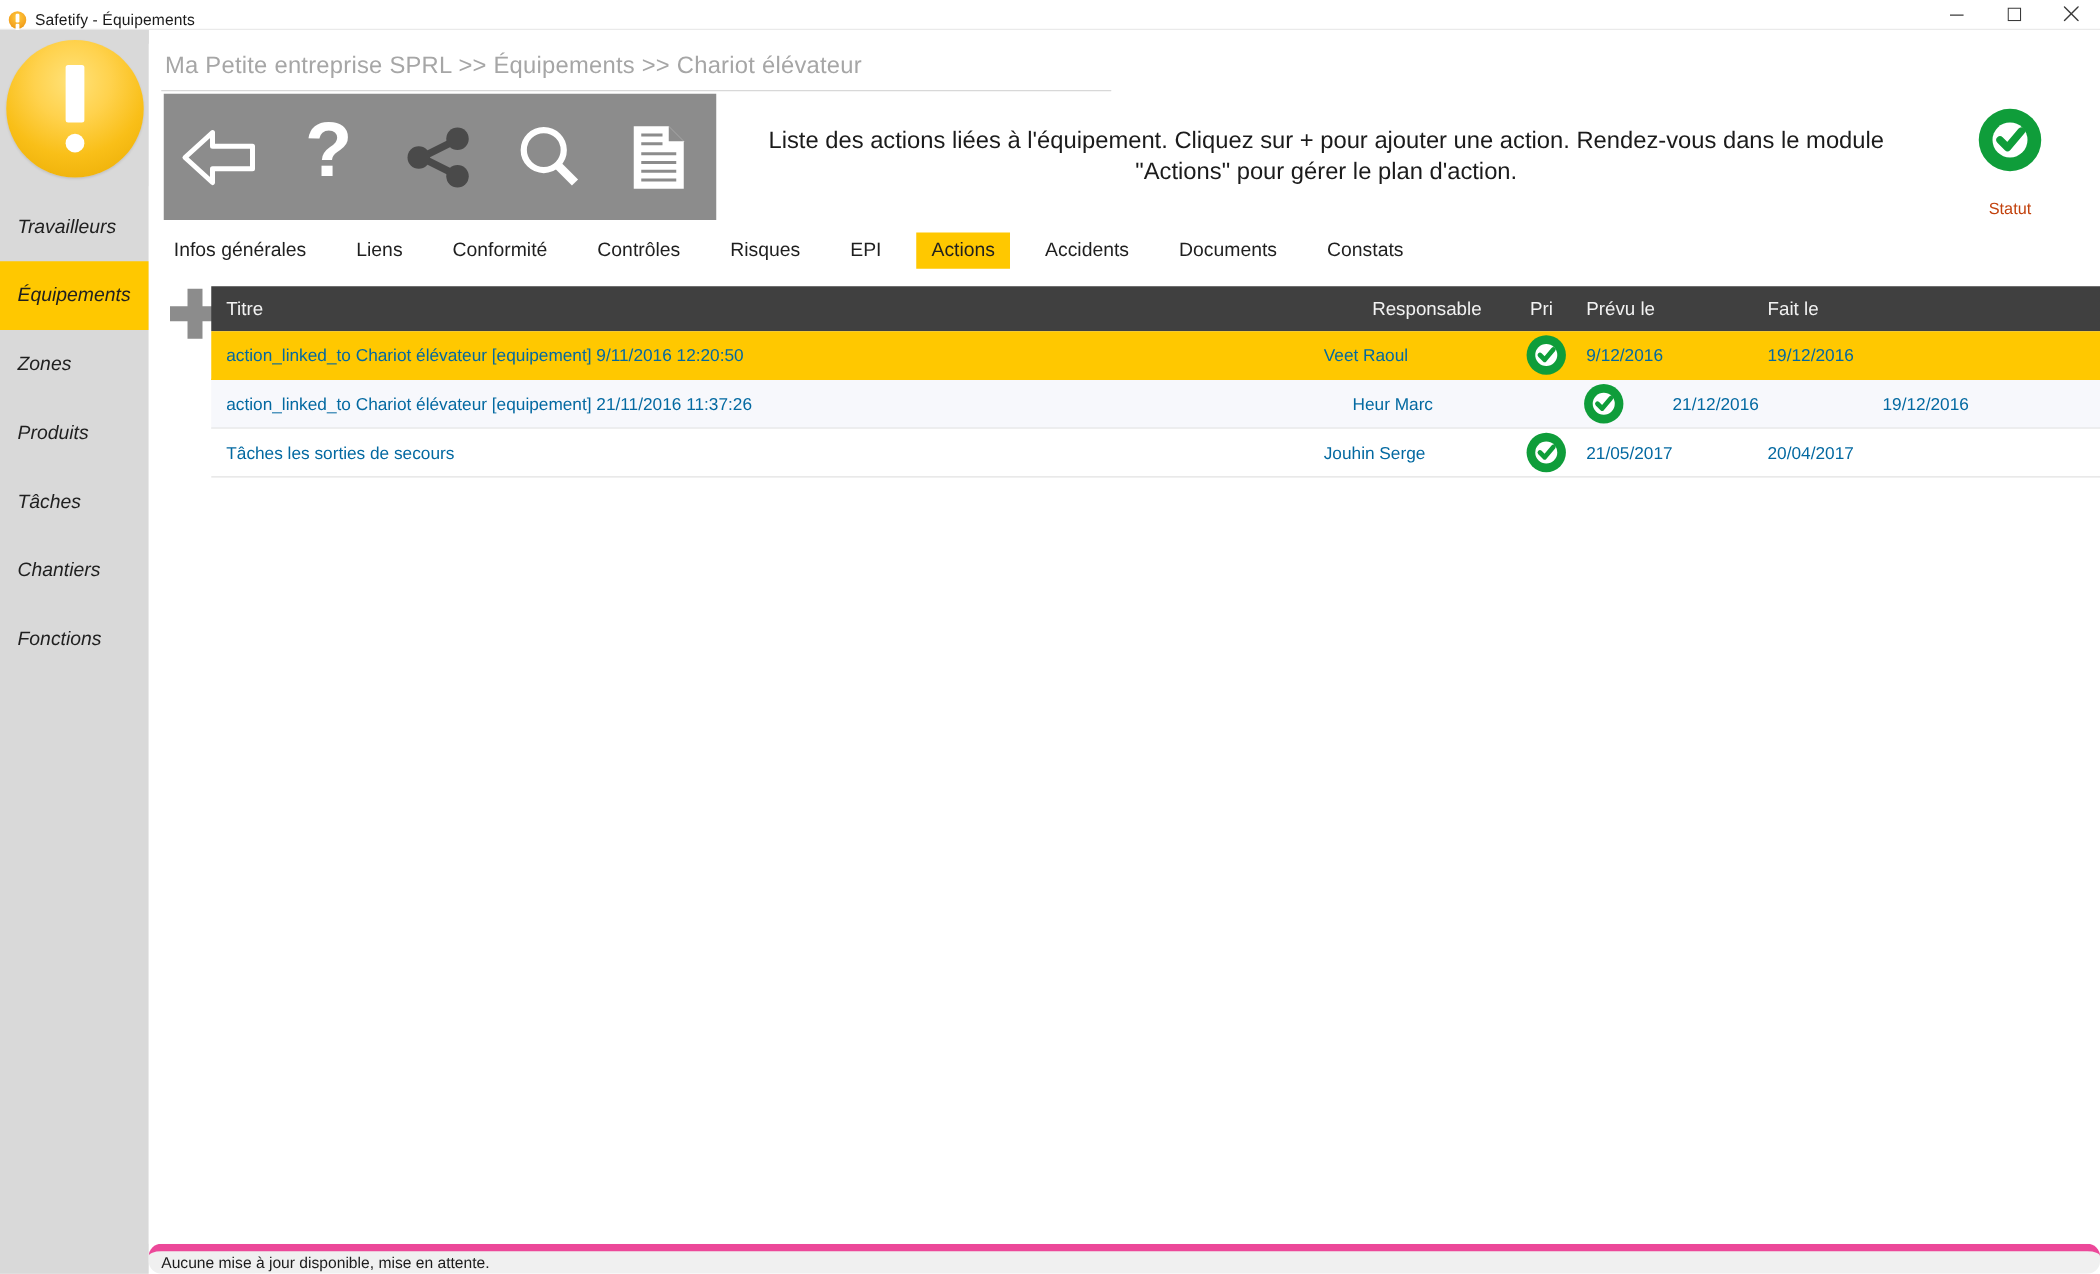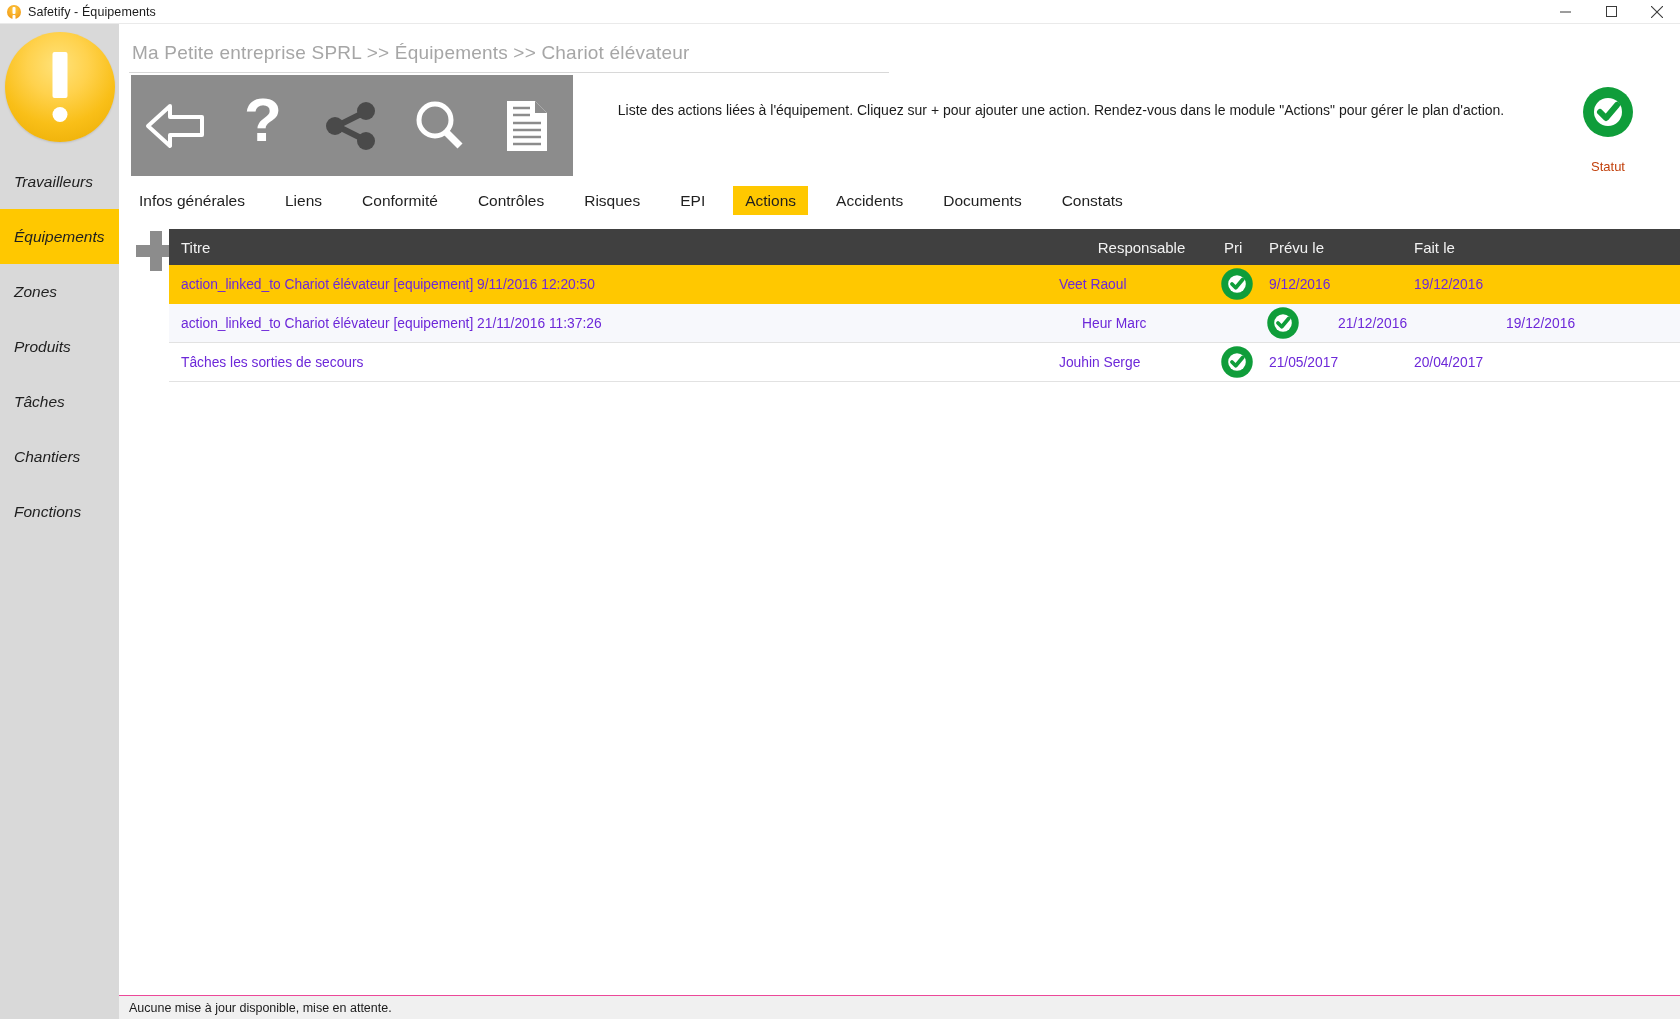--- a/index.html
+++ b/index.html
@@ -8,21 +8,21 @@
     font-family: "Liberation Sans", sans-serif;
     background: #ffffff;
     overflow: hidden;
   }
   #app { position: relative; width: 1680px; height: 1019px; background:#fff; }
 
   
   .titlebar {
     position:absolute; top:0; left:0; width:1680px; height:24px;
     background:#ffffff; border-bottom:1px solid #eaeaea;
-    display:flex; align-items:center;
+    display:flex; align-items:flex-end;
   }
   .titlebar .app-icon {
     width:14px; height:14px; margin-left:7px; margin-right:7px;
     border-radius:50%;
     background: radial-gradient(circle at 50% 35%, #ffcb3d 0%, #f5a623 60%, #e08c00 100%);
     position:relative; flex:none;
   }
   .titlebar .app-icon::after{
     content:""; position:absolute; left:50%; top:2px; transform:translateX(-50%);
     width:3px; height:7px; background:#fff; border-radius:1px;
@@ -80,21 +80,21 @@
     background:#8c8c8c; display:flex; align-items:center;
   }
   .tb-btn{
     width:88px; height:101px; display:flex; align-items:center; justify-content:center;
     cursor:default;
   }
   .tb-btn svg{ display:block; }
 
   .info-text{
     position:absolute; left:472px; top:66px; width:940px;
-    font-size:14px; color:#1b1b1b; text-align:center; line-height:1.3;
+    font-size:19px; color:#1b1b1b; text-align:center; line-height:1.3;
   }
 
   .statut{
     position:absolute; right:27px; top:50px; width:90px; text-align:center;
   }
   .statut .badge{ margin:0 auto; width:54px; height:54px; }
   .statut .lbl{ margin-top:20px; font-size:13px; color:#c2410c; }
 
   
   .tabs{
@@ -113,44 +113,44 @@
   }
   .table{
     position:absolute; left:50px; top:194px; width:1511px;
   }
   .thead{
     display:flex; align-items:center; height:36px;
     background:#404040; color:#f2f2f2; font-size:15px;
   }
   .trow{
     display:flex; align-items:center; height:39px;
-    font-size:13.8px; color:#6d28d9; position:relative;
+    font-size:13.8px; color:#0369a1; position:relative;
     border-bottom:1px solid #e2e2e2; cursor:default;
   }
   .trow.selected{ background:#ffc800; border-bottom-color:#ffc800; }
   .trow.alt{ background:#f7f8fc;gap:23px; }
   .trow.plain{ background:#ffffff; }
 
   .c-title{ width:880px; padding-left:12px; overflow:hidden; white-space:nowrap; }
   .c-resp{ width:175px; padding-left:10px; white-space:nowrap; }
   .c-pri{ width:45px; display:flex; align-items:center; justify-content:flex-start; }
   .c-prevu{ width:145px; white-space:nowrap; }
   .c-fait{ width:160px; white-space:nowrap; }
 
   .thead .c-title{ padding-left:12px; }
   .thead .c-resp{ padding-left:10px;text-align:center; }
   .thead .c-pri{ display:block; overflow:hidden; }
   .pri-badge{ width:34px; height:34px; margin-left:-4px; flex:none; }
 
   
   .statusbar{
     position:absolute; left:119px; bottom:0; width:1561px; height:24px;
-    background:#f0f0f0; border-top:1px solid #ec4899;
+    background:#f0f0f0; border-top:6px solid #ec4899;
     display:flex; align-items:center; padding-left:10px;
-    font-size:12.5px; color:#1b1b1b;
+    font-size:12.5px; color:#1b1b1b;border-radius:10px;
   }
   .sidebar-foot{
     position:absolute; left:0; bottom:0; width:119px; height:24px; background:#d9d9d9;
   }
 </style>
 </head>
 <body>
 
 <div id="app">
 

